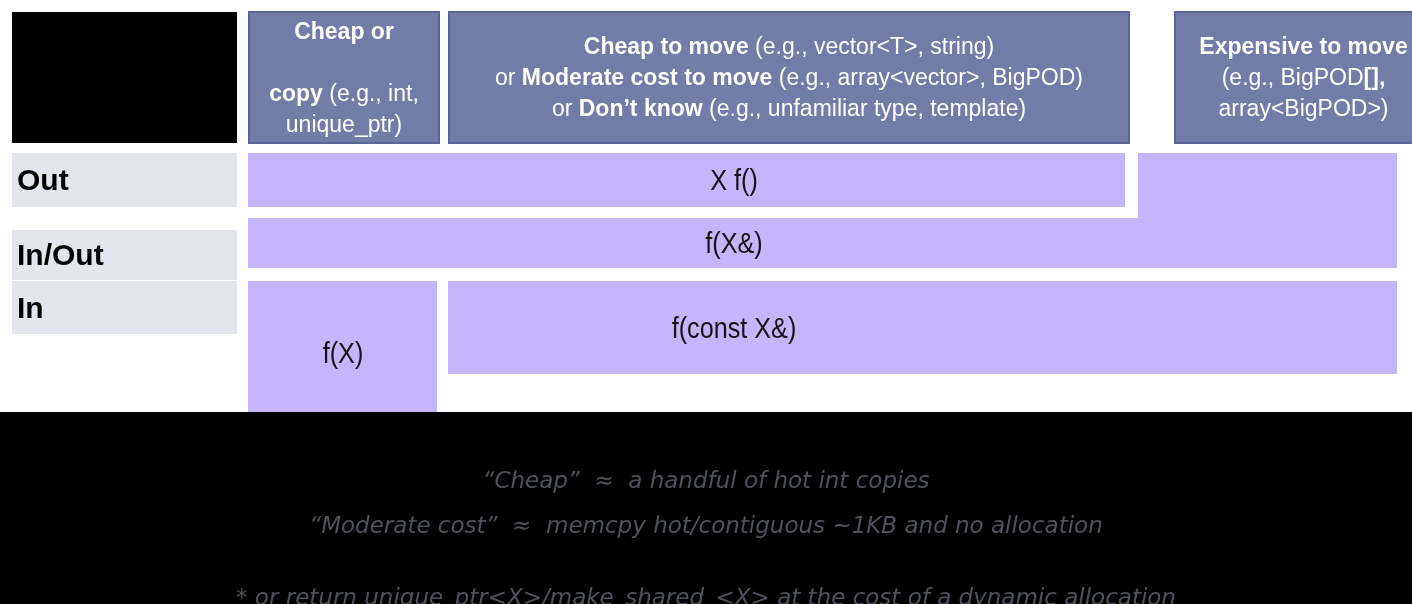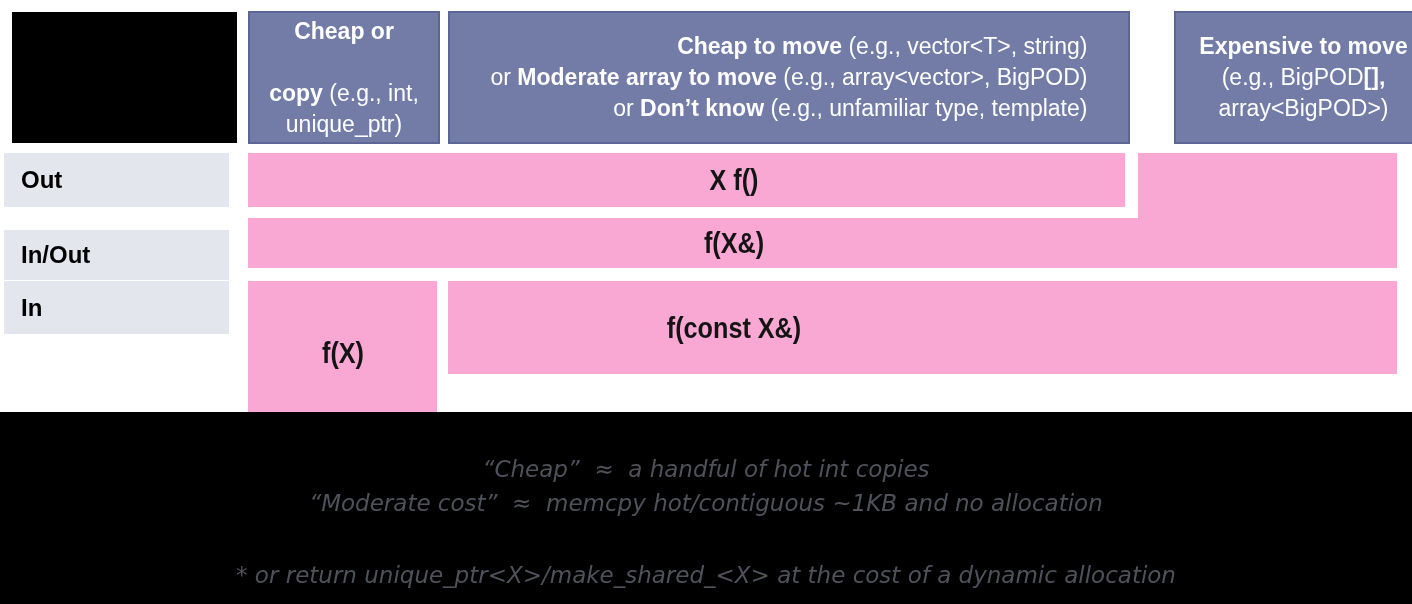--- a/index.html
+++ b/index.html
@@ -12,70 +12,70 @@
     background:#000000;
   }
   .hdr {
     position:absolute; top:11px; height:133px; box-sizing:border-box;
     background:#727ca7; border:2px solid #5b6596;
     display:flex; align-items:center; justify-content:center; text-align:center;
     color:#ffffff; font-size:23px; line-height:31px;
   }
   .hdr .seg-b { font-weight:700; }
   .h1 { left:248px; width:192px; }
-  .h2 { left:448px; width:682px;text-align:right; }
+  .h2 { left:448px; width:682px; }
   .h3 { left:1138px; width:259px;margin-left:36px; }
   .rl {
-    position:absolute; left:4px; width:225px; background:#e4e6ed;
-    display:flex; align-items:center; padding-left:17px; box-sizing:border-box;
-    font-weight:700; font-size:24px; color:#000000;
+    position:absolute; left:12px; width:225px; background:#e4e6ed;
+    display:flex; align-items:center; padding-left:5px; box-sizing:border-box;
+    font-weight:700; font-size:30px; color:#000000;
   }
   .rl-out    { top:153px; height:54px; }
   .rl-inout  { top:218px; height:50px;margin-top:12px; }
   .rl-in     { top:281px; height:53px; }
   .rl-retain { top:346px; height:57px; }
-  .cell { position:absolute; background:#f9a8d4;font-weight:bold; }
+  .cell { position:absolute; background:#c4b5fd; }
   .cell-out     { left:248px;  top:153px; width:877px;  height:54px; }
   .lshape-a     { left:1138px; top:153px; width:259px;  height:115px; }
   .lshape-b     { left:248px;  top:218px; width:1149px; height:50px; }
   .cell-in      { left:248px;  top:281px; width:189px;  height:144px; }
   .cell-inconst { left:448px;  top:281px; width:949px;  height:93px; }
   .code {
     position:absolute; top:50%;
     transform:translate(-50%,-50%) scaleX(0.84);
     font-size:30px; color:#141414; white-space:nowrap;
   }
   .cell-out .code     { left:486px; }
   .lshape-b .code     { left:486px; }
   .cell-inconst .code { left:286px; }
   .cell-in .code      { left:50%; }
   .footer {
     position:absolute; left:0; top:412px; width:1412px; height:192px;
     background:#000000; box-sizing:border-box; padding-top:38px;
   }
   .footer p {
-    margin:4px; text-align:center; font-style:italic;
+    margin:15px; text-align:center; font-style:italic;
     font-family:"DejaVu Sans", sans-serif;
     font-size:23px; line-height:30px; color:#4f525b; white-space:pre-wrap;
   }
   .footer p.fn3 { margin-top:42px; }
 </style>
 </head>
 <body>
 
 <div class="slide">
 
   <div class="corner"></div>
 
   <div class="hdr h1">
       <span><span class="seg-b">Cheap or</span><br><br><span class="seg-b">copy</span><span> (e.g., int,</span><br><span>unique_ptr)</span></span>
     </div>
 
   <div class="hdr h2">
-      <span><span class="seg-b">Cheap to move</span><span> (e.g., vector&lt;T&gt;, string)</span><br><span>or </span><span class="seg-b">Moderate array to move</span><span> (e.g., array&lt;vector&gt;, BigPOD)</span><br><span>or </span><span class="seg-b">Don’t know</span><span> (e.g., unfamiliar type, template)</span></span>
+      <span><span class="seg-b">Cheap to move</span><span> (e.g., vector&lt;T&gt;, string)</span><br><span>or </span><span class="seg-b">Moderate cost to move</span><span> (e.g., array&lt;vector&gt;, BigPOD)</span><br><span>or </span><span class="seg-b">Don’t know</span><span> (e.g., unfamiliar type, template)</span></span>
     </div>
 
   <div class="hdr h3">
       <span><span class="seg-b">Expensive to move</span><br><span>(e.g., BigPOD</span><span class="seg-b">[],</span><br><span>array&lt;BigPOD&gt;)</span></span>
     </div>
 
   <div class="rl rl-out">Out</div>
   <div class="rl rl-inout">In/Out</div>
   <div class="rl rl-in">In</div>
 

